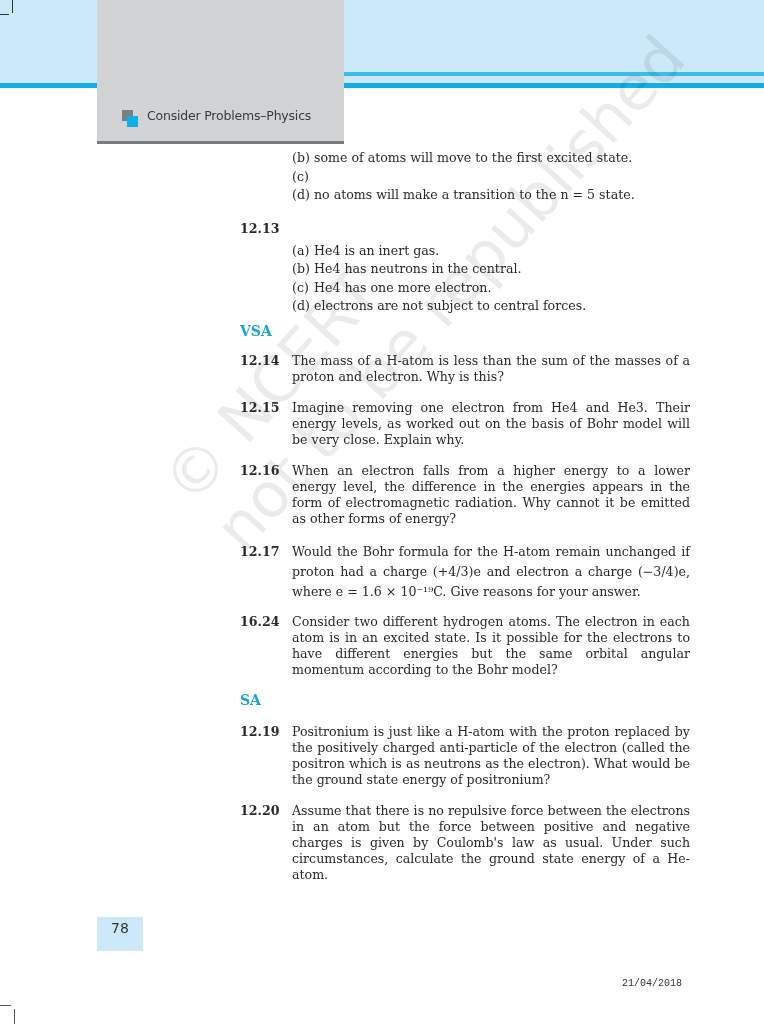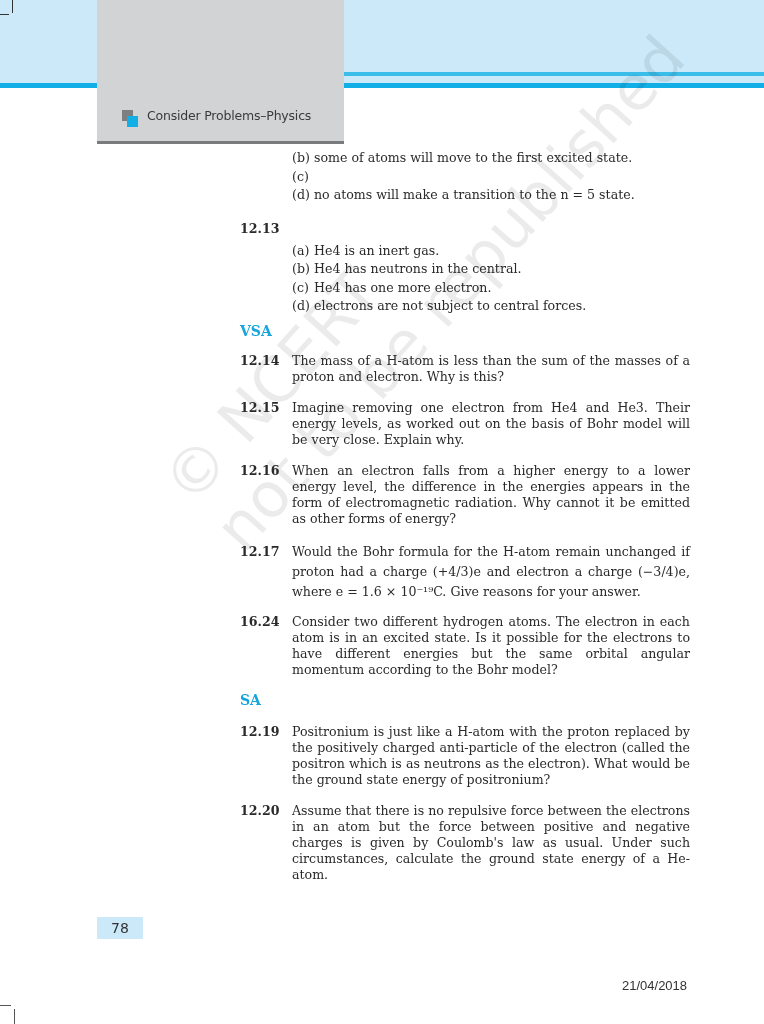--- a/index.html
+++ b/index.html
@@ -19,23 +19,23 @@
   .logo .sq2 { position:absolute; left:5px; top:6px; width:11px; height:11px; background:#12aee6; }
   .book-title { position:absolute; left:147px; top:108px; font-family:"DejaVu Sans", sans-serif;
                 font-size:12.5px; color:#3a3a3a; letter-spacing:-0.2px; }
   .content { position:absolute; left:240px; top:150px; width:450px; font-size:12.6px; line-height:16px; }
   .opt { position:relative; padding-left:52px; margin:0; height:18.5px; white-space:nowrap; }
   .opt .lbl { position:absolute; left:52px; width:22px; }
   .opt .txt { position:absolute; left:74px; }
   .q { position:relative; padding-left:52px; text-align:justify; }
   .q .num { position:absolute; left:0; top:0; font-weight:bold; font-family:"DejaVu Serif", serif; }
   .section { font-family:"DejaVu Serif", serif; font-weight:bold; color:#16a5dc; font-size:14px; }
-  .page-num { position:absolute; left:97px; top:917px; width:46px; height:22px; background:#cbe9f8;
+  .page-num { position:absolute; left:97px; top:917px; width:46px; height:34px; background:#cbe9f8;
               font-family:"DejaVu Sans", sans-serif; font-size:14px; color:#333; text-align:center; line-height:22px; }
-  .date { position:absolute; left:622px; top:978px; font-family:Liberation Sans, sans-serif; font-size:13px; color:#333; }
+  .date { position:absolute; left:622px; top:978px; font-family:Liberation Mono, monospace; font-size:10px; color:#333; }
   .watermark { position:absolute; left:150px; top:470px; width:600px; transform:rotate(-48deg);
                transform-origin:left top; font-family:"DejaVu Sans", sans-serif; color:rgba(0,0,0,0.08);
                font-size:62px; line-height:70px; white-space:nowrap; pointer-events:none; }
 </style>
 </head>
 <body>
 
 <div class="band"></div>
 <div class="stripe-high"></div>
 <div class="stripe-low"></div>

